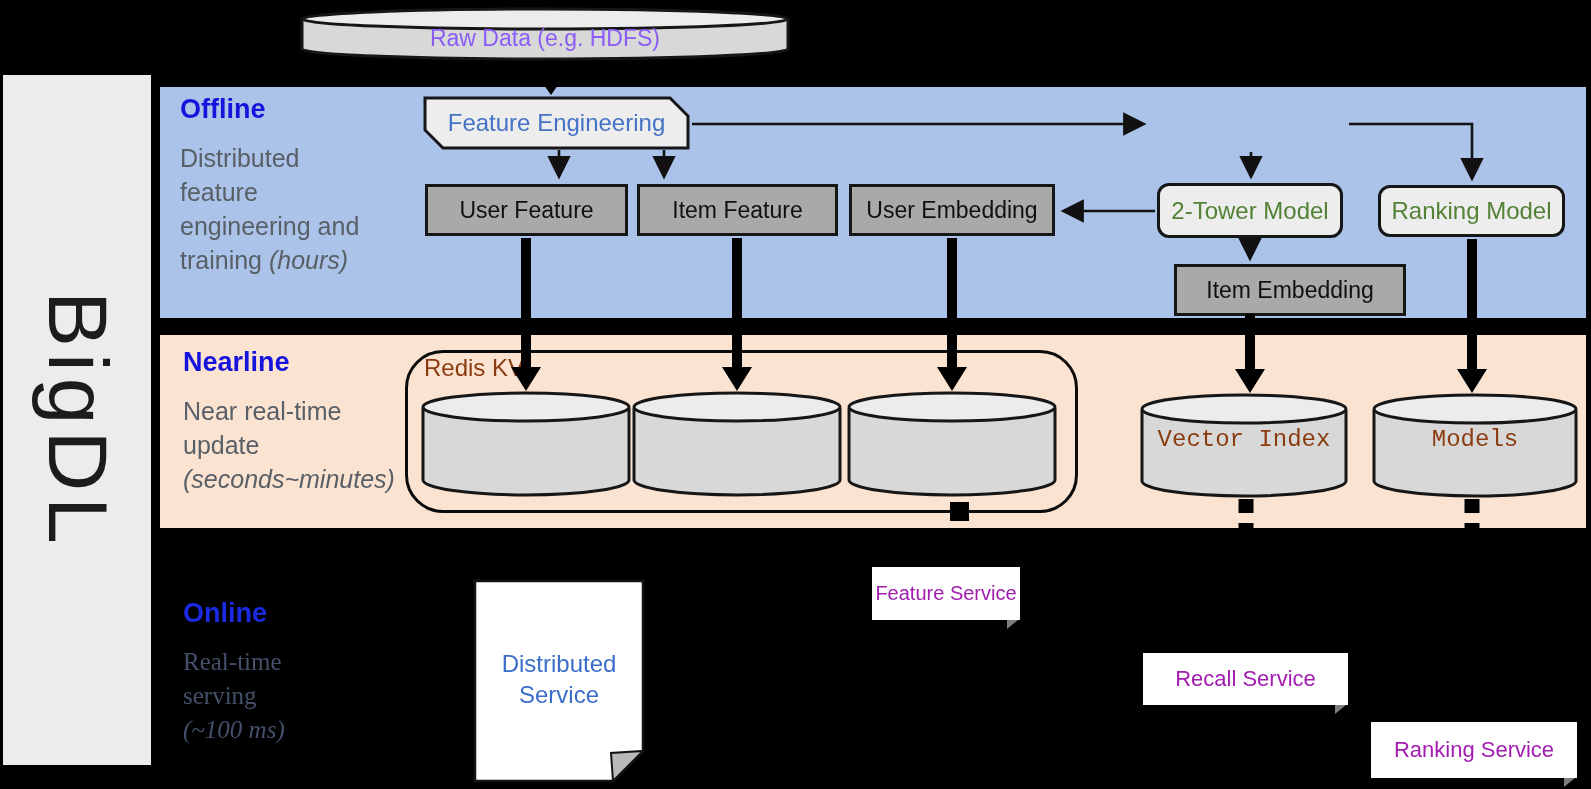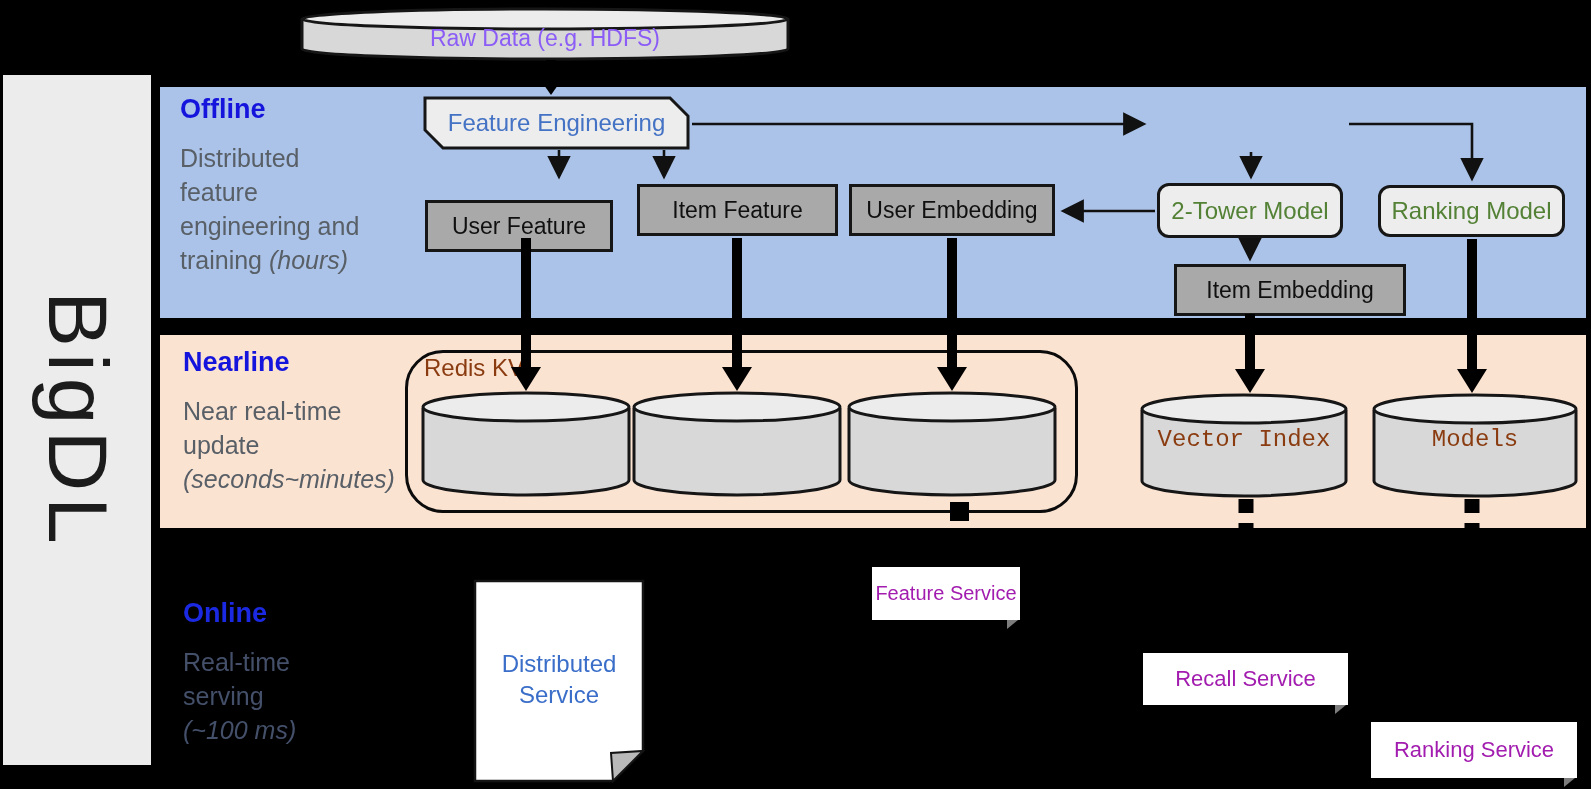--- a/index.html
+++ b/index.html
@@ -13,21 +13,21 @@
 
   
   .brand-bar{position:absolute;left:3px;top:75px;width:148px;height:690px;background:#ececec;
              display:flex;align-items:center;justify-content:center;}
   .brand-text{writing-mode:vertical-rl;font-size:84px;letter-spacing:6px;color:#1c1c1c;}
 
   
   .lane-title{position:absolute;font-size:27px;font-weight:600;color:#1514dd;}
   .lane-title.on-black{color:#1b2ae2;font-weight:700;}
   .lane-desc{position:absolute;font-size:25px;line-height:34px;color:#585f66;}
-  .lane-desc.on-black{color:#44506a;}
+  .lane-desc.on-black{color:#44506a;font-family:Liberation Serif, serif;}
   .it{font-style:italic;}
 
   
   .gray-box{position:absolute;background:#a9a9a9;border:3px solid #161616;color:#101010;
             font-size:23px;box-sizing:border-box;display:flex;align-items:center;justify-content:center;}
   .round-box{position:absolute;background:#ededed;border:3px solid #161616;border-radius:12px;
              color:#538135;font-size:24px;box-sizing:border-box;display:flex;align-items:center;justify-content:center;}
   .shape-wrap{position:absolute;}
   .shape-wrap svg{display:block;}
   .shape-label{position:absolute;inset:0;display:flex;align-items:center;justify-content:center;
@@ -93,21 +93,21 @@
   </div>
 
   <div class="shape-wrap" style="left:423px;top:96px;width:267px;height:54px;">
     <svg width="267" height="54" viewBox="0 0 267 54">
       <path d="M2,2 H247 L265,20 V52 H20 L2,34 Z" fill="#ededed" stroke="#161616" stroke-width="3"></path>
     </svg>
     <div class="shape-label">Feature Engineering</div>
   </div>
 
 
-  <div class="gray-box" style="left:425px;top:200px;width:188px;height:52px;">
+  <div class="gray-box" style="left:425px;top:184px;width:203px;height:52px;">
     <span>User Feature</span>
   </div>
   <div class="gray-box" style="left:637px;top:184px;width:201px;height:52px;">
     <span>Item Feature</span>
   </div>
   <div class="gray-box" style="left:849px;top:184px;width:206px;height:52px;">
     <span>User Embedding</span>
   </div>
 
   <div class="round-box" style="left:1157px;top:183px;width:186px;height:55px;">

